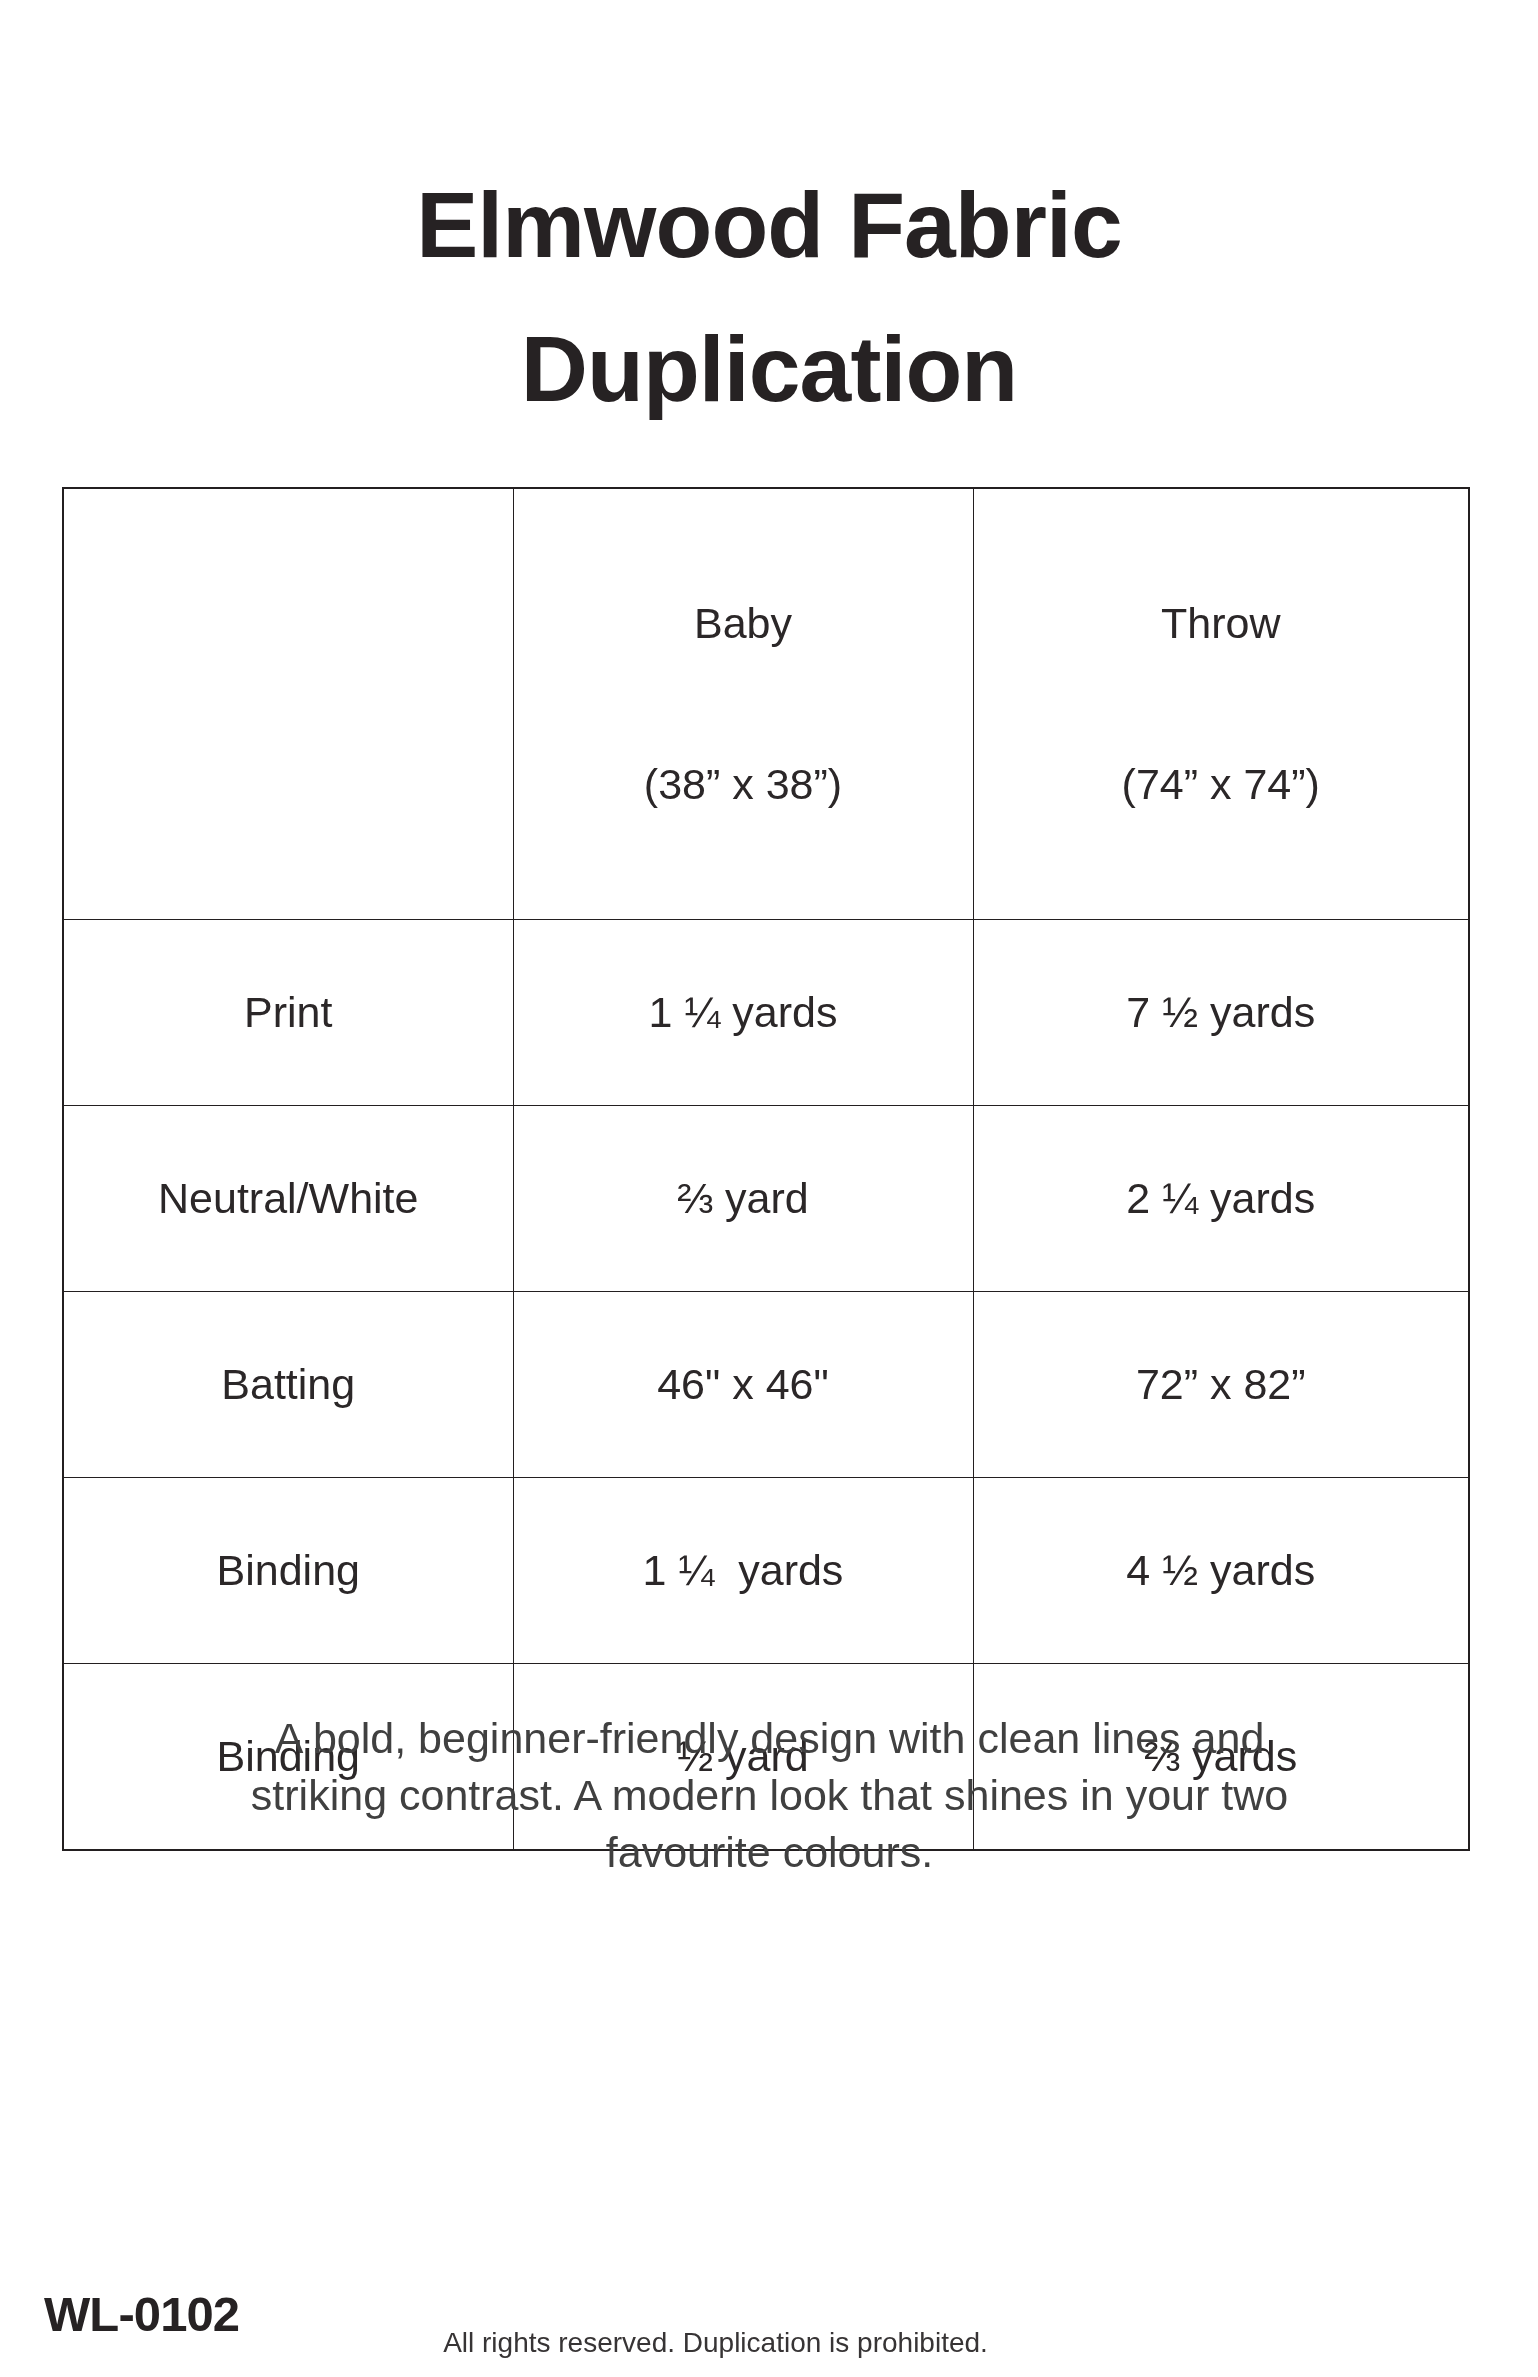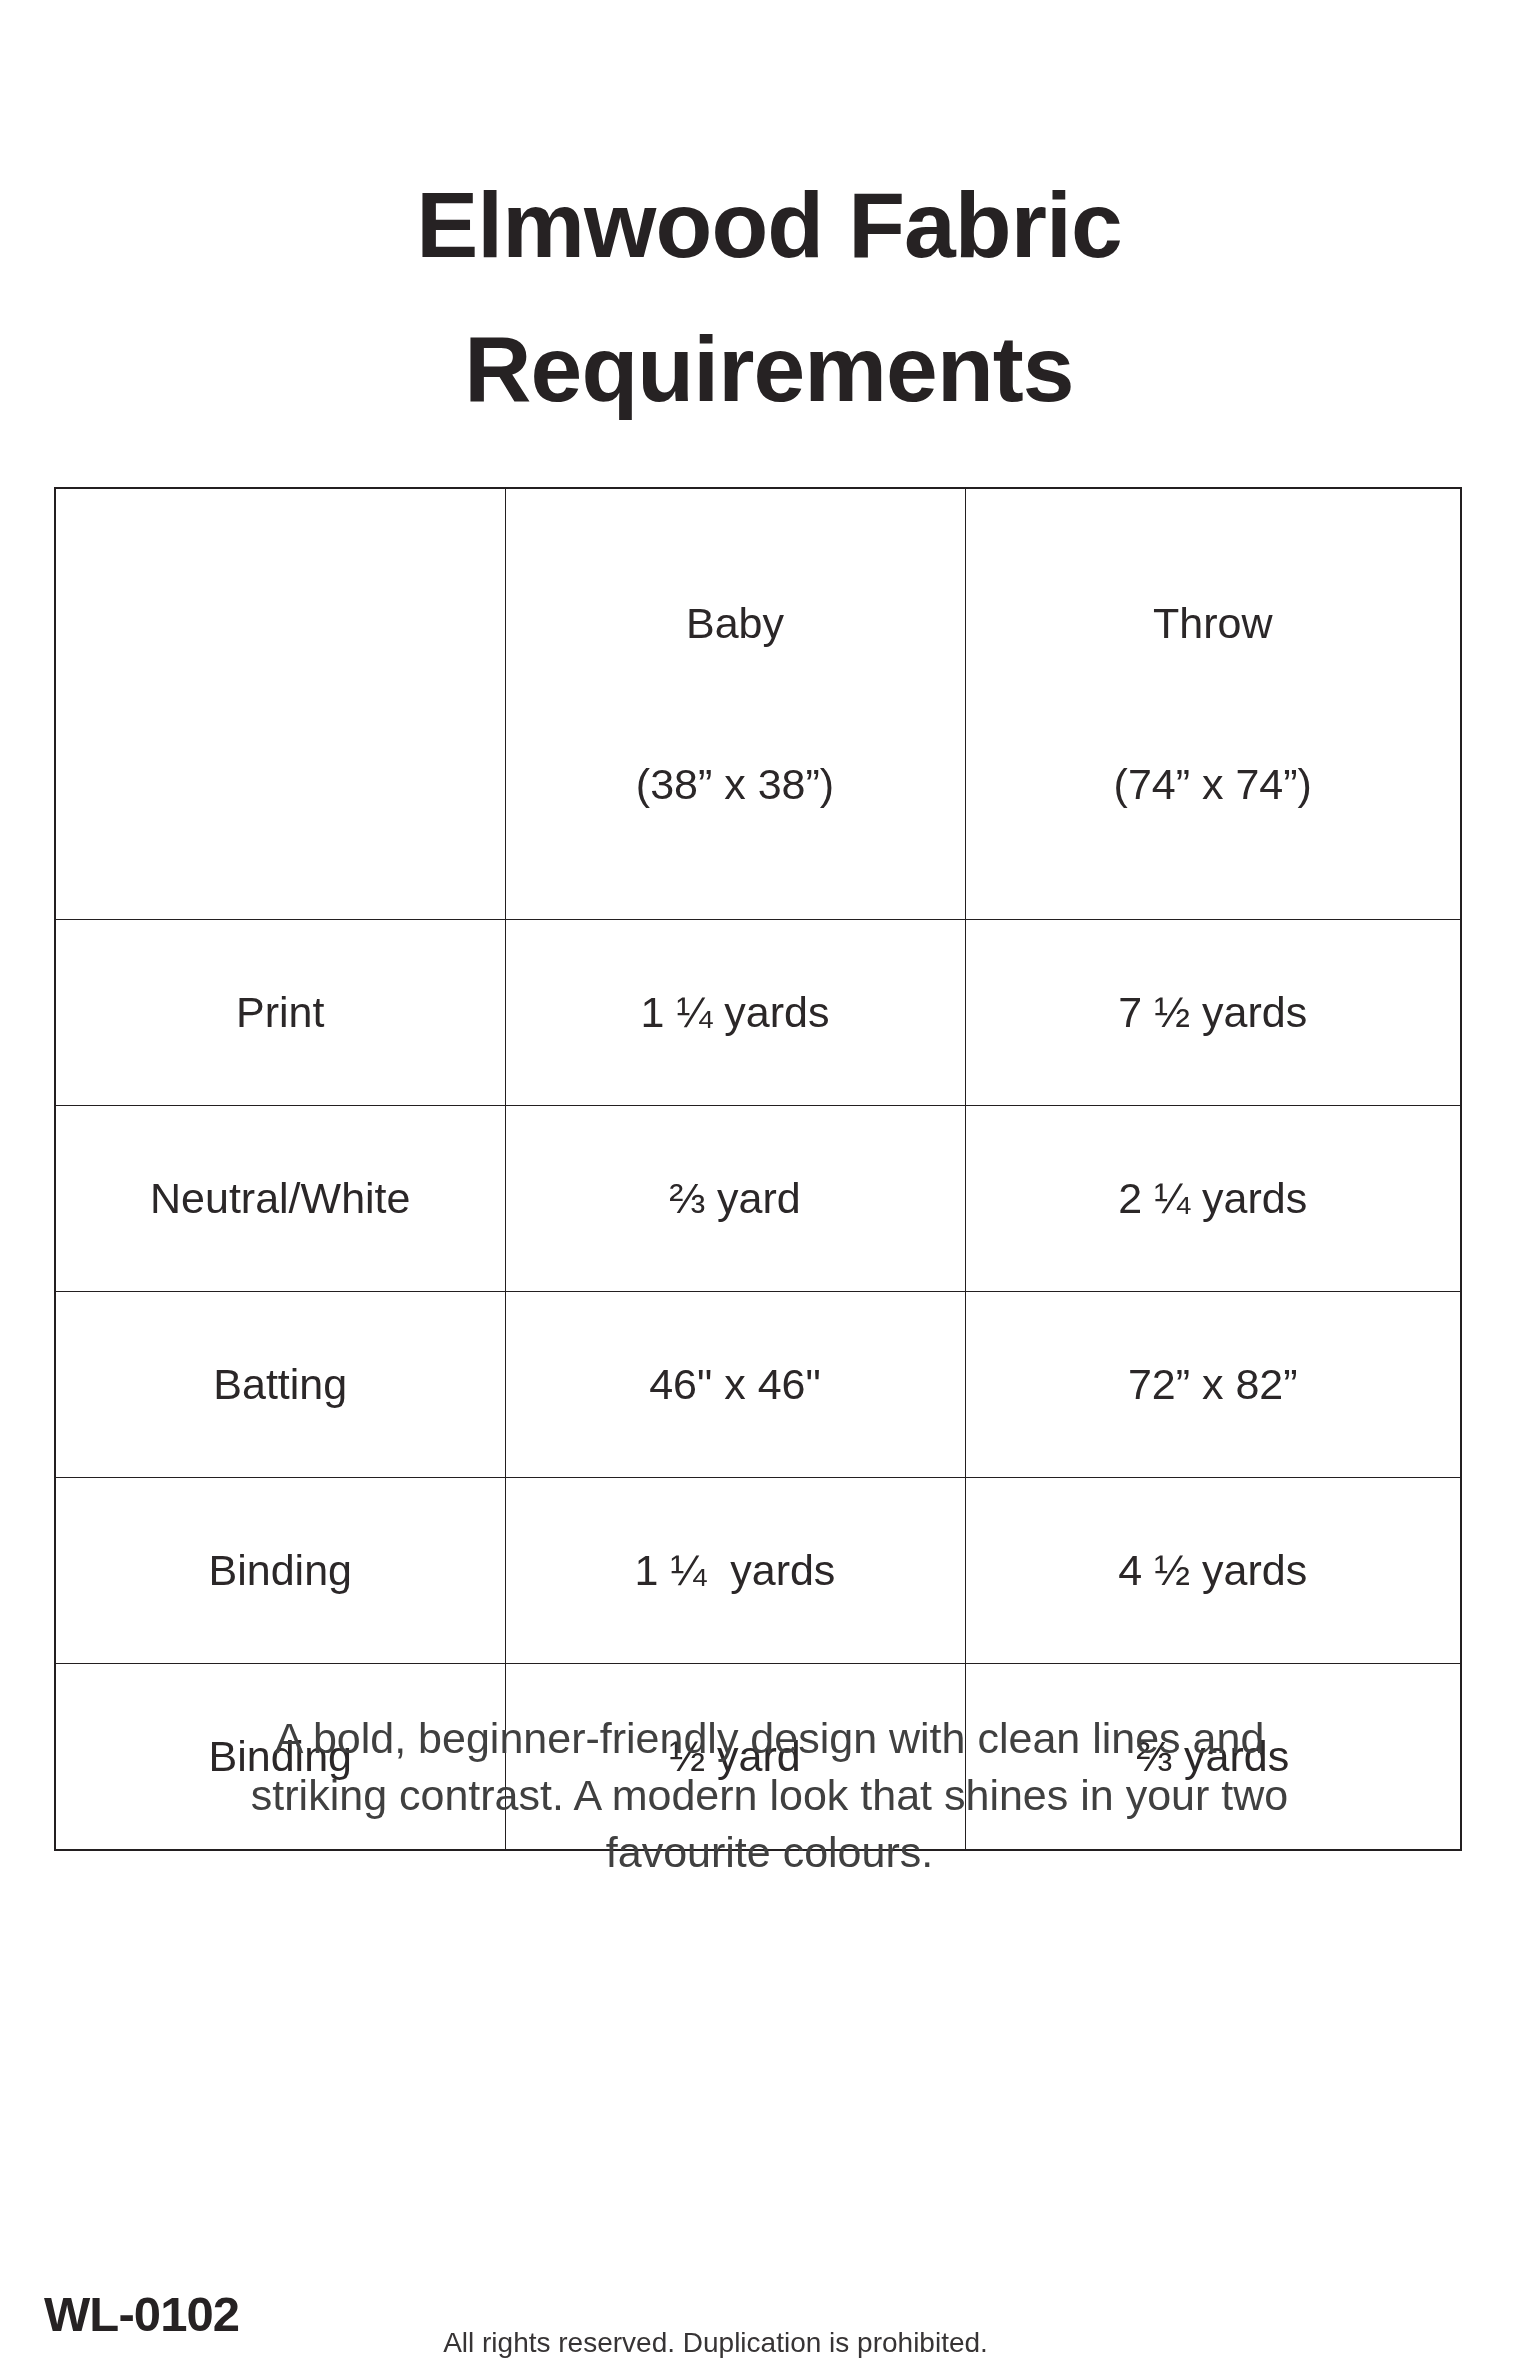--- a/index.html
+++ b/index.html
@@ -26,21 +26,21 @@
     font-size: 93px;
     font-weight: bold;
     line-height: 144px;
     color: #262223;
     letter-spacing: -0.9px;
   }
   .title .title-line { display: block; }
 
   table.fabric-table {
     position: absolute;
-    left: 54px;
+    left: 62px;
     top: 487px;
     width: 1406px;
     border-collapse: collapse;
     table-layout: fixed;
     border: 2.8px solid #231f20;
   }
   table.fabric-table col.c1 { width: 450px; }
   table.fabric-table col.c2 { width: 460px; }
   table.fabric-table col.c3 { width: 496px; }
   table.fabric-table th,
@@ -89,21 +89,21 @@
     color: #373435;
   }
 </style>
 </head>
 <body>
 
 <div class="page">
 
   <h1 class="title">
     <span class="title-line">Elmwood Fabric</span>
-    <span class="title-line">Requirements</span>
+    <span class="title-line">Duplication</span>
   </h1>
 
   <table class="fabric-table">
     <colgroup>
       <col class="c1">
         <col class="c2">
         <col class="c3">
     </colgroup>
     <thead>
       <tr>

